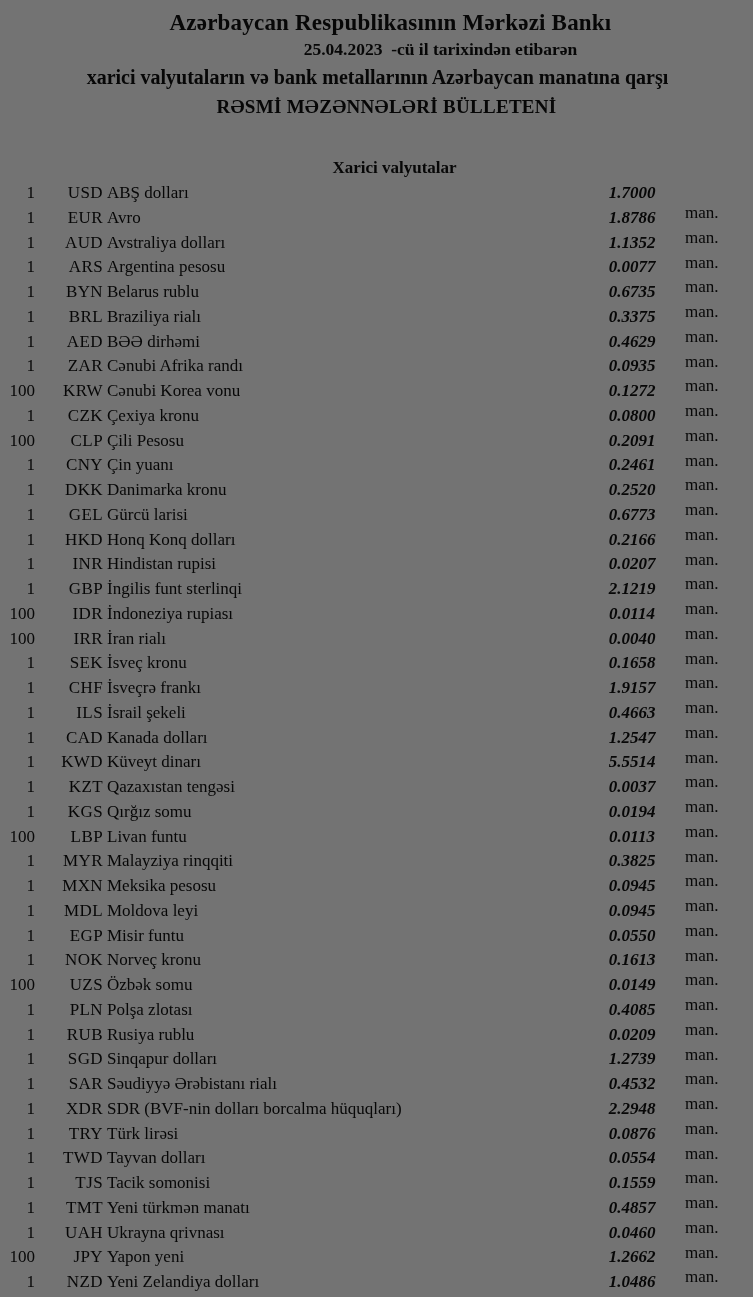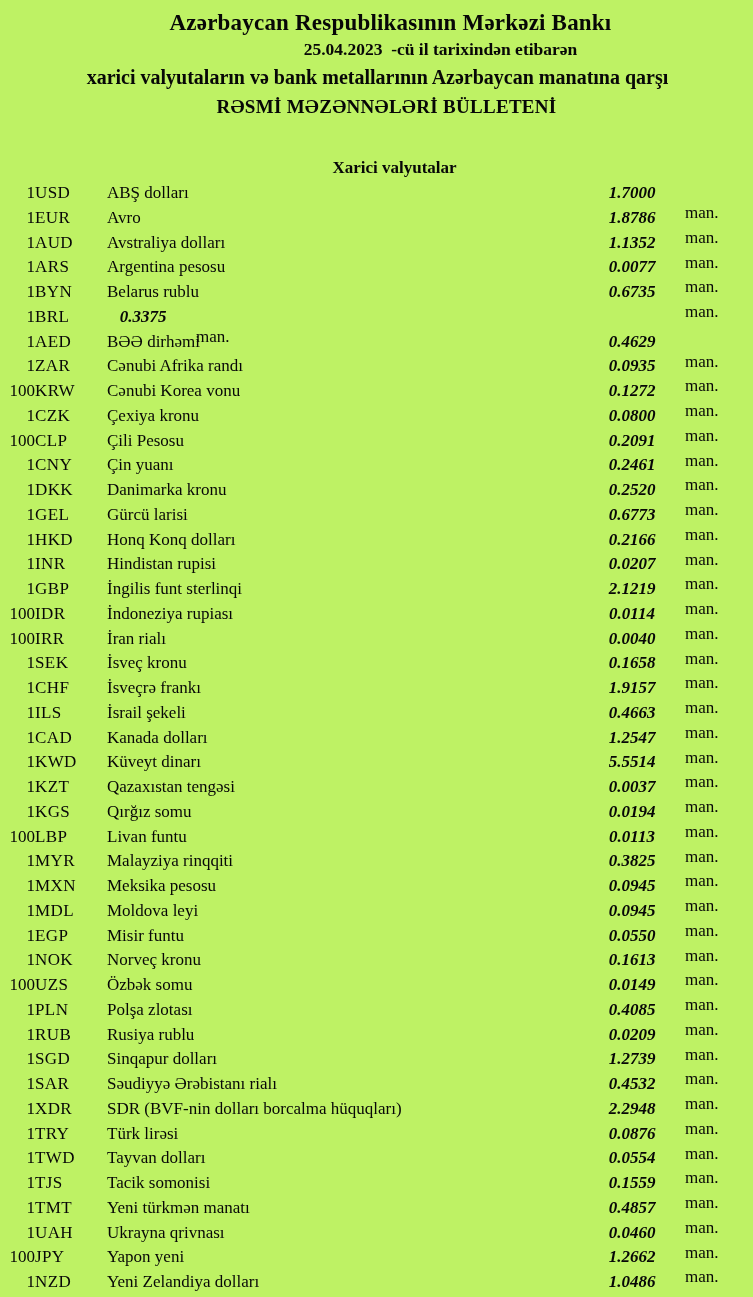--- a/index.html
+++ b/index.html
@@ -39,29 +39,29 @@
   }
   #rates-table { margin-top: 2px; }
   .row {
     display: flex;
     align-items: center;
     height: 24.75px;
     font-size: 17px;
     line-height: 24.75px;
   }
   .qty  { width: 35px;  text-align: right; }
-  .code { width: 68px;  text-align: left; letter-spacing: 0.4px; }
+  .code { width: 68px;  text-align: right; letter-spacing: 0.4px; }
   .name { flex: 1; padding-left: 4px; white-space: nowrap; overflow: hidden; }
   .rate { width: 80px;  text-align: center; font-weight: bold; font-style: italic; }
   .man  { width: 81px;  padding-left: 13px; box-sizing: border-box; margin-top: 40px; }
 </style>
 </head>
 <body>
 
-<div id="page" style="color: rgb(7, 7, 7); background: #bef264;">
+<div id="page" style="color: rgb(7, 7, 7); background: #737373;">
 
   <div id="header-block">
     <div class="hdr l1">Azərbaycan Respublikasının Mərkəzi Bankı</div>
     <div class="hdr l2">25.04.2023  -cü il tarixindən etibarən</div>
     <div class="hdr l3">xarici valyutaların və bank metallarının Azərbaycan manatına qarşı</div>
     <div class="hdr l4">RƏSMİ MƏZƏNNƏLƏRİ BÜLLETENİ</div>
   </div>
 
   <div class="section-title">Xarici valyutalar</div>
 
@@ -97,20 +97,21 @@
       <div class="row">
         <span class="qty">1</span>
         <span class="code">BYN</span>
         <span class="name">Belarus rublu</span>
         <span class="rate">0.6735</span>
         <span class="man">man.</span>
       </div>
       <div class="row">
         <span class="qty">1</span>
         <span class="code">BRL</span>
+        <span class="name">Braziliya rialı</span>
         <span class="rate">0.3375</span>
         <span class="man">man.</span>
       </div>
       <div class="row">
         <span class="qty">1</span>
         <span class="code">AED</span>
         <span class="name">BƏƏ dirhəmi</span>
         <span class="rate">0.4629</span>
         <span class="man">man.</span>
       </div>

